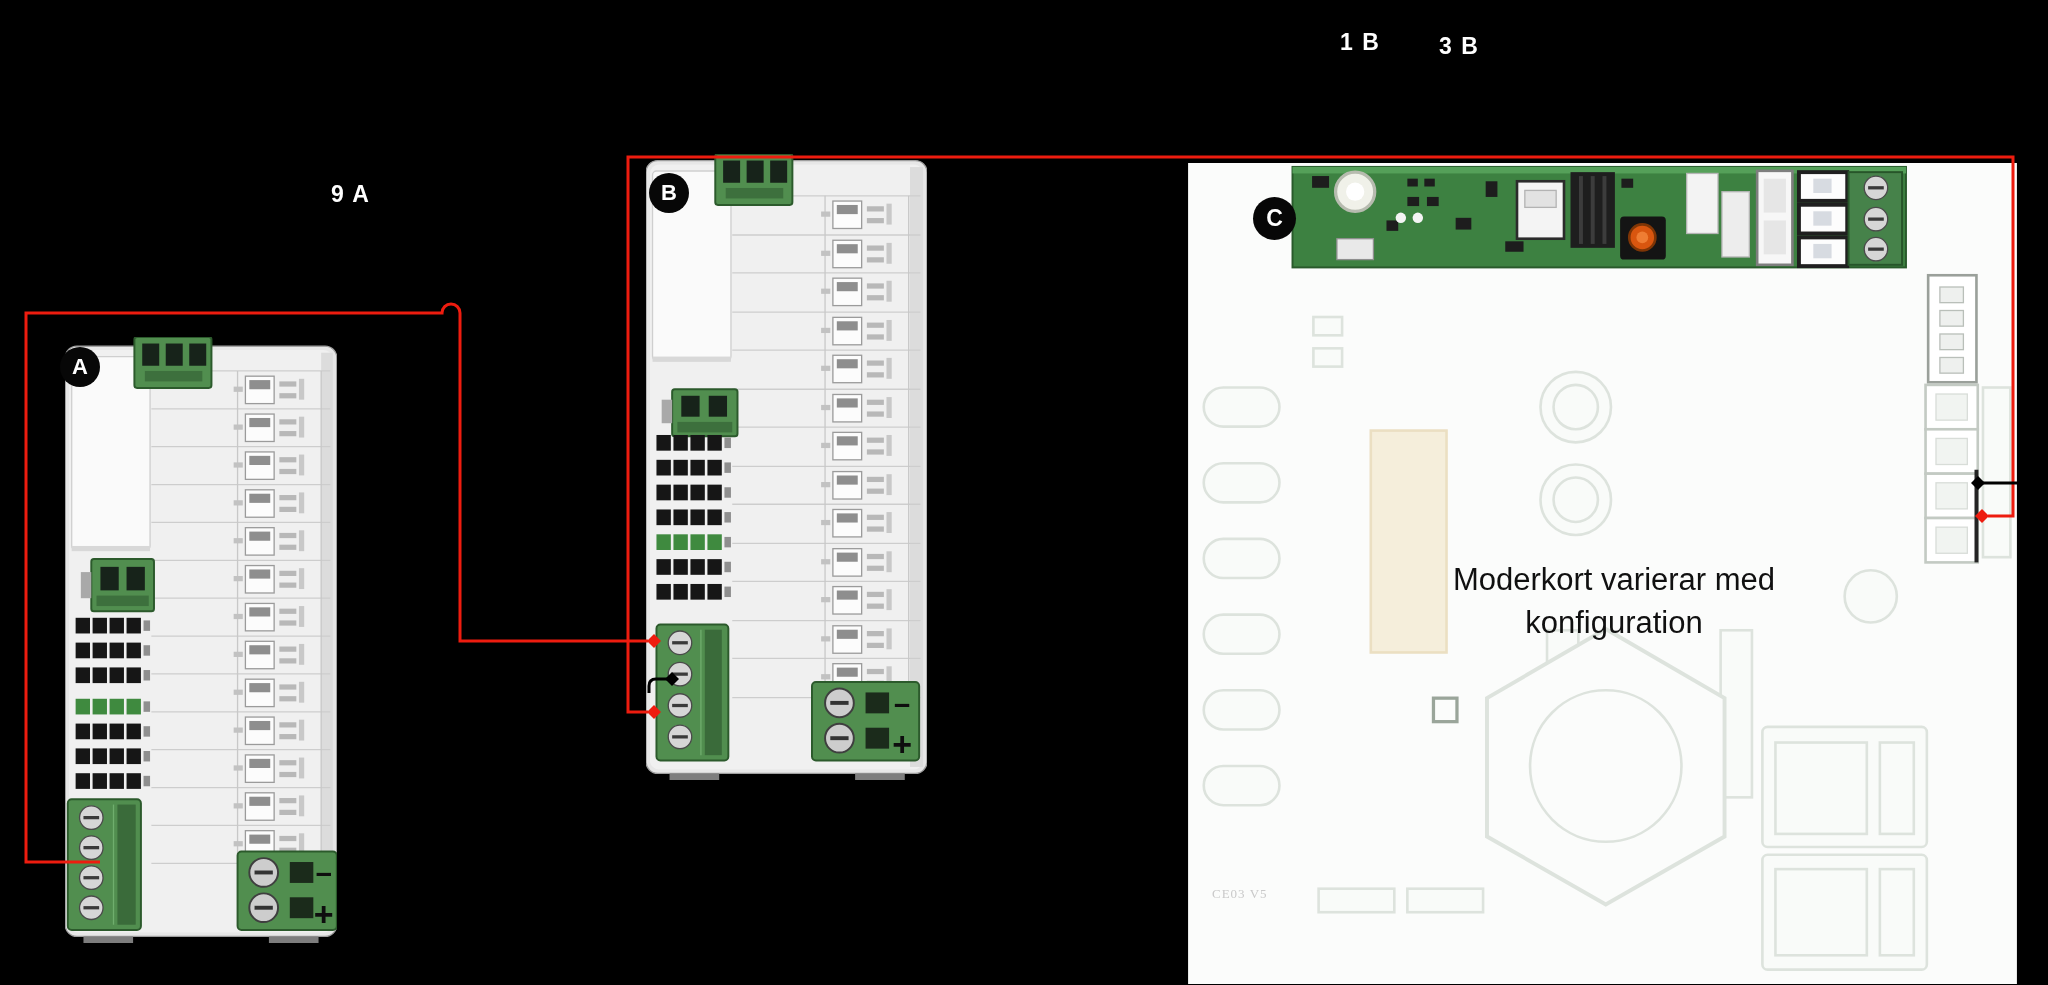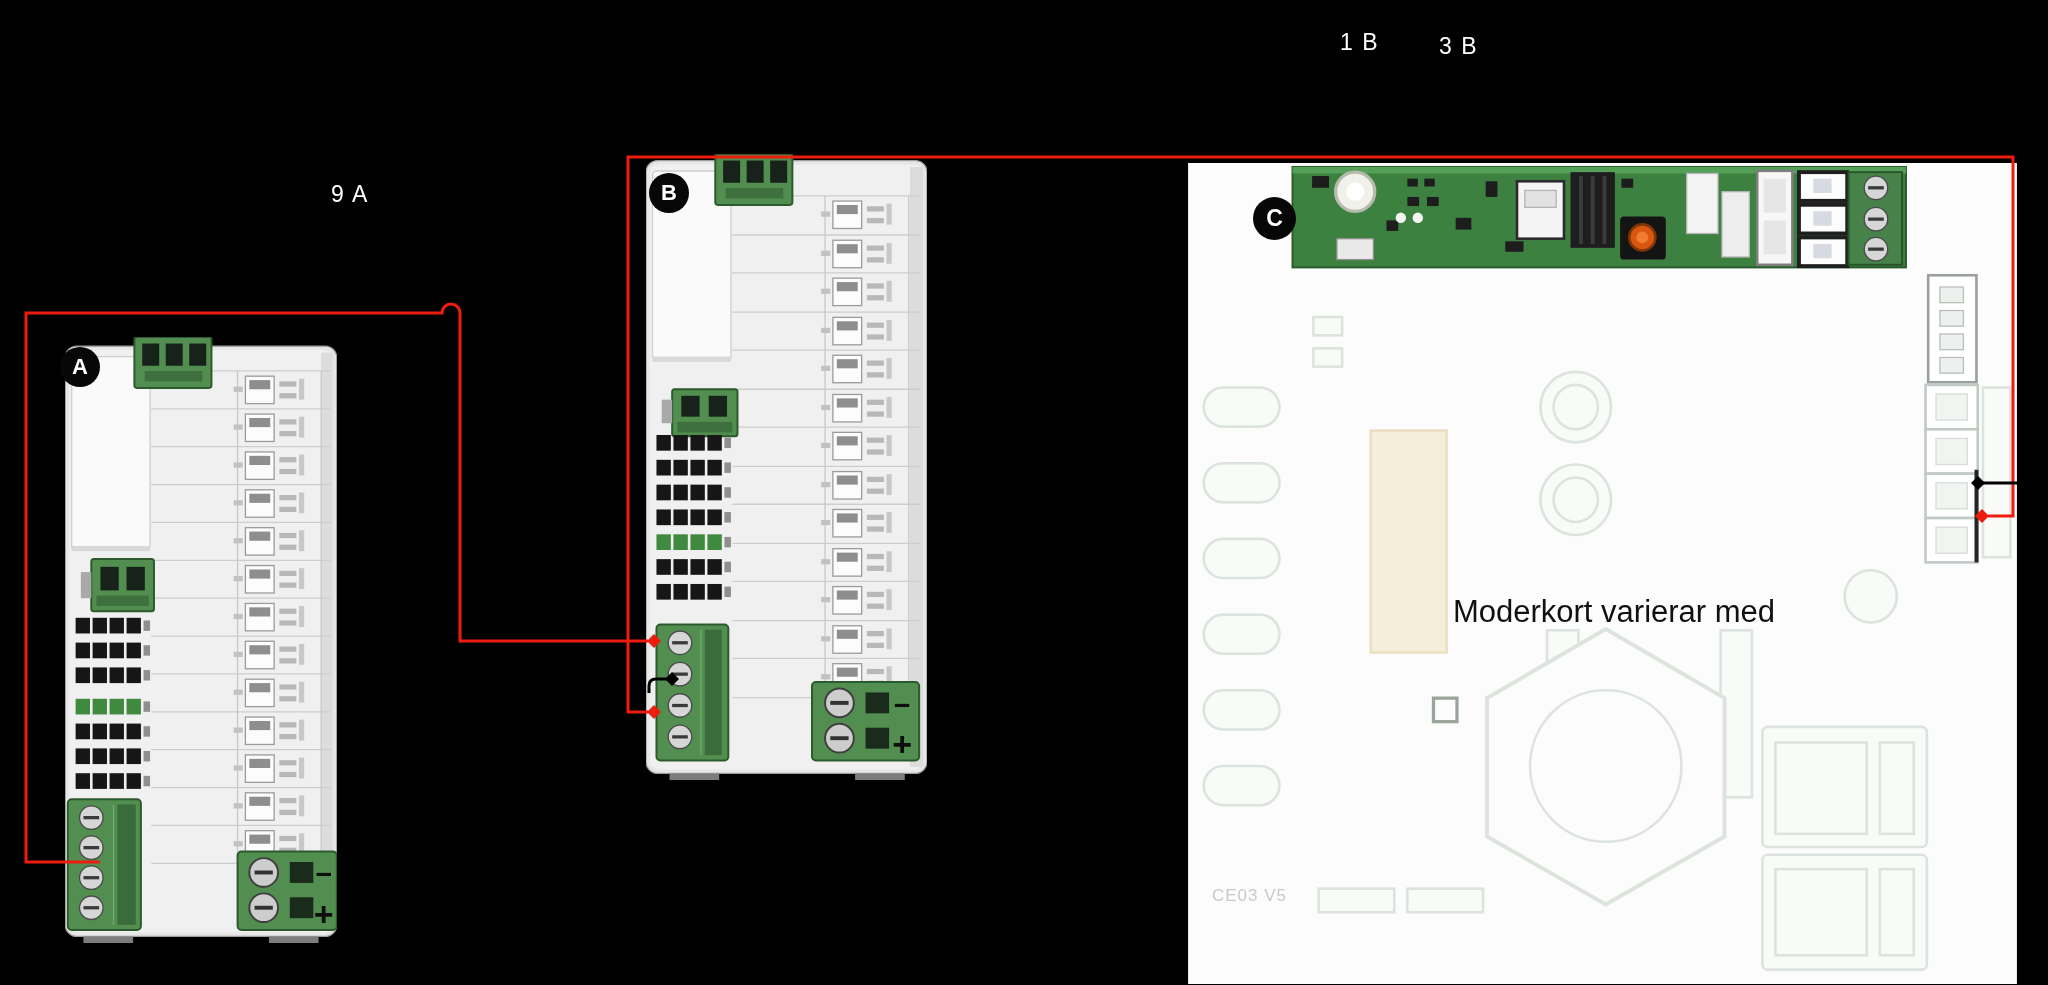--- a/index.html
+++ b/index.html
@@ -1,29 +1,29 @@
 <!DOCTYPE html>
 <html><head>
 <meta charset="utf-8">
 <style>
   * { margin:0; padding:0; box-sizing:border-box; }
   html,body { background:#000; }
   #stage { position:relative; width:2048px; height:985px; background:#000; overflow:hidden;
            font-family:"Liberation Sans", sans-serif; }
   svg.module { position:absolute; z-index:1; }
   #wires { position:absolute; left:0; top:0; z-index:5; pointer-events:none; }
-  .wire-label { position:absolute; z-index:6; color:#ffffff; font-size:23px; letter-spacing:1.5px; }
+  .wire-label { position:absolute; z-index:6; color:#ffffff; font-size:23px; letter-spacing:1.5px;font-weight:bold; }
   .badge { position:absolute; z-index:6; width:40px; height:40px; border-radius:50%;
            background:#070707; color:#ffffff; font-weight:bold; font-size:22px;
            display:flex; align-items:center; justify-content:center; }
   #badge-c { width:43px; height:43px; font-size:23px; }
   #board-note { position:absolute; left:1398px; top:558px; width:432px; z-index:4;
-                text-align:center; color:#101010; font-size:31px; line-height:43px;margin-top:32px; }
+                text-align:center; color:#101010; font-size:31px; line-height:43px; }
   #board-marking { position:absolute; left:1212px; top:886px; z-index:4;
-                   color:#c9c9c9; font-size:17px; letter-spacing:1px; }
+                   color:#c9c9c9; font-size:13px; letter-spacing:1px;font-family:Liberation Serif, serif; }
   .svgtext { font-family:"Liberation Sans", sans-serif; font-weight:bold; fill:#0e0e0e; }
 </style>
 </head>
 <body>
 
 <div id="stage">
 
   <svg width="0" height="0" style="position:absolute" aria-hidden="true">
     <defs>
       <g id="trow">
@@ -323,16 +323,17 @@
   <div class="wire-label" style="left:331px; top:181px">9 A</div>
   <div class="wire-label" style="left:1340px; top:29px">1 B</div>
   <div class="wire-label" style="left:1439px; top:33px">3 B</div>
 
   <div class="badge" style="left:60px; top:347px">A</div>
   <div class="badge" style="left:649px; top:173px">B</div>
   <div class="badge" id="badge-c" style="left:1253px; top:197px">C</div>
 
   <div id="board-note">
     <div>Moderkort varierar med</div>
+    <div>konfiguration</div>
   </div>
   <div id="board-marking">CE03 V5</div>
 
 </div>
 
 </body></html>

